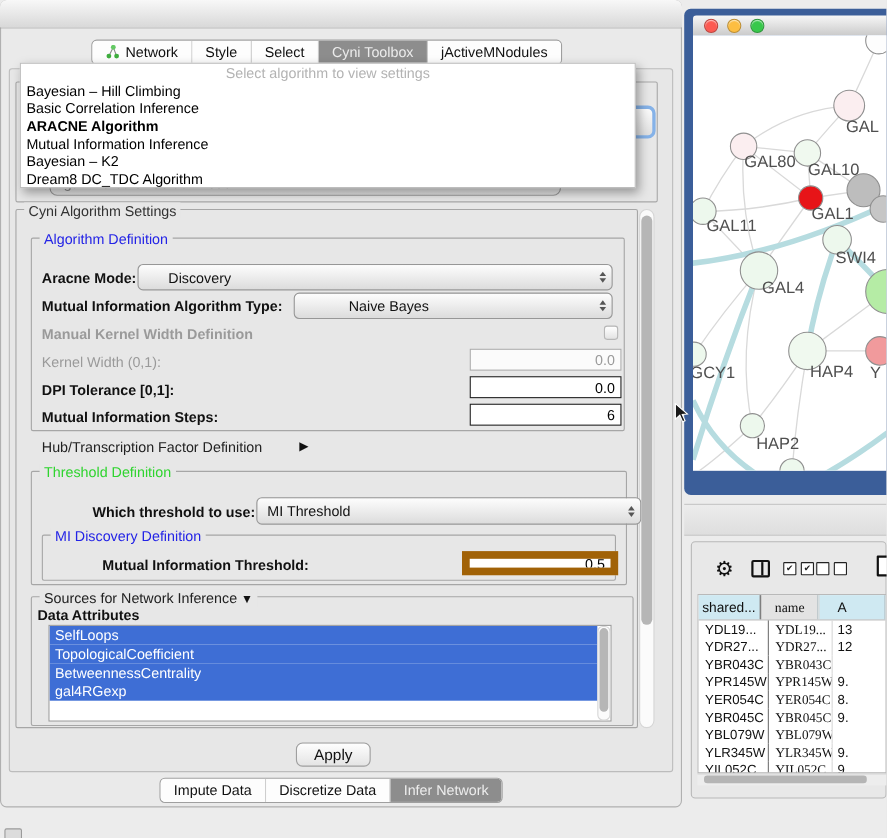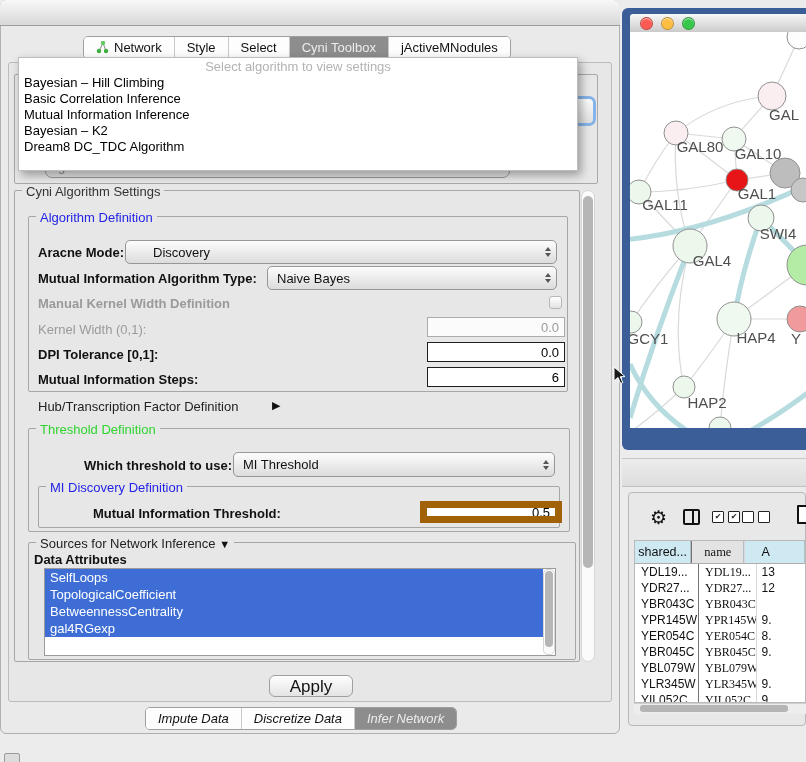--- a/index.html
+++ b/index.html
@@ -44,22 +44,22 @@
   .field.dis{border:1px solid #ababab;background:#fbfbfb;color:#9a9a9a;}
   .cb{width:13px;height:13px;border:1px solid #b7b7b7;border-radius:3px;background:linear-gradient(#fff,#e3e3e3);z-index:5;}
   .tri{font-size:11px;color:#111;z-index:5;}
   
   .sb-track{background:#fbfbfb;border:1px solid #d6d6d6;border-radius:7px;z-index:5;}
   .sb-thumb{background:#b6b6b6;border-radius:5px;z-index:6;}
   
   .listbox{left:44px;top:568px;width:512px;height:88px;background:#fff;border:1px solid #9b9b9b;z-index:5;overflow:hidden;}
   .litem{height:17px;line-height:17px;font-size:13px;color:#fff;background:#3e6ed5;padding-left:5px;margin-right:12px;white-space:nowrap;}
   
-  .applybtn{left:269px;top:675px;width:84px;height:22px;border:1px solid #9f9f9f;border-radius:6px;background:linear-gradient(#fefefe,#e4e4e4);font-size:17px;color:#111;text-align:center;line-height:21px;z-index:5;}
-  .btabs{left:145px;top:707px;height:23px;display:flex;border:1px solid #9f9f9f;border-radius:5px;overflow:hidden;background:#fff;z-index:4;font-style:italic;}
+  .applybtn{left:269px;top:675px;width:68px;height:22px;border:1px solid #9f9f9f;border-radius:6px;background:linear-gradient(#fefefe,#e4e4e4);font-size:14px;color:#111;text-align:center;line-height:21px;z-index:5;}
+  .btabs{left:145px;top:707px;height:23px;display:flex;border:1px solid #9f9f9f;border-radius:5px;overflow:hidden;background:#fff;z-index:4;}
   .smallsq{left:4px;top:753px;width:16px;height:12px;border:1.5px solid #9a9a9a;border-radius:2px;background:#dcdcdc;z-index:2;}
   
   .net-win{left:622px;top:8px;width:184px;height:442px;background:#3b5e99;border-radius:6px 0 0 6px;z-index:2;}
   .net-title{left:630px;top:14px;width:176px;height:18px;background:linear-gradient(#f7f7f7,#cbcbcb);border-radius:3px 0 0 0;display:flex;align-items:center;gap:8px;padding-left:10px;z-index:3;}
   .light{width:11px;height:11px;border-radius:50%;border:1px solid rgba(0,0,0,.25);box-shadow:inset 0 1px 1px rgba(255,255,255,.6);}
   .net-canvas{left:630px;top:32px;width:176px;height:396px;background:#fff;z-index:3;overflow:hidden;}
   
   .tp-bar{left:622px;top:458px;width:184px;height:29px;background:linear-gradient(#ececec,#dedede);border-top:1px solid #c6c6c6;border-bottom:1px solid #c2c2c2;z-index:2;}
   .tp-title{left:636px;top:465px;font-size:13px;color:#222;}
   .tp-body{left:628px;top:492px;width:178px;height:234px;background:#e8e8e8;border:1px solid #b8b8b8;border-radius:4px;z-index:2;overflow:hidden;}
@@ -118,20 +118,21 @@
 <div class="abs inner"></div>
 
 <div class="abs bg-groupbox"></div>
 <div class="abs bg-combo-focus"></div>
 <div class="abs bg-combo"><span>gal-filtered sif default node</span></div>
 
 <div class="abs popup">
   <div class="pop-ph">Select algorithm to view settings</div>
   <div class="pop-item">Bayesian – Hill Climbing</div>
   <div class="pop-item">Basic Correlation Inference</div>
+  <div class="pop-item bold">ARACNE Algorithm</div>
   <div class="pop-item">Mutual Information Inference</div>
   <div class="pop-item">Bayesian – K2</div>
   <div class="pop-item">Dream8 DC_TDC Algorithm</div>
 </div>
 
 <div class="abs gbox" style="left:14px;top:190px;width:566px;height:472px;"></div>
 <div class="abs glabel" style="left:22px;top:184px;color:#333;">Cyni Algorithm Settings</div>
 
 <div class="abs sb-track" style="left:581px;top:190px;width:14px;height:472px;"></div>
 <div class="abs sb-thumb" style="left:583px;top:196px;width:10px;height:372px;"></div>
@@ -142,21 +143,21 @@
 <div class="abs lbl" style="left:38px;top:245px;">Aracne Mode:</div>
 <div class="abs combo" style="left:125px;top:240px;width:432px;height:24px;padding-left:18px;">
   <span class="val">Discovery</span>
   <span class="spin">
       <i class="up"></i>
       <i class="dn"></i>
     </span>
 </div>
 
 <div class="abs lbl" style="left:38px;top:271px;text-align:right;">Mutual Information Algorithm Type:</div>
-<div class="abs combo" style="left:267px;top:266px;width:290px;height:24px;">
+<div class="abs combo" style="left:267px;top:266px;width:290px;height:24px;padding-left:40px;">
   <span class="val">Naive Bayes</span>
   <span class="spin">
       <i class="up"></i>
       <i class="dn"></i>
     </span>
 </div>
 
 <div class="abs lbl dis" style="left:38px;top:296px;">Manual Kernel Width Definition</div>
 <div class="abs cb" style="left:549px;top:296px;"></div>
 
@@ -169,21 +170,21 @@
 <div class="abs lbl" style="left:38px;top:372px;">Mutual Information Steps:</div>
 <input class="field dark" style="left: 427px; top: 367px; width: 138px; height: 20px;" value="6">
 
 <div class="abs lbl" style="left:38px;top:399px;font-weight:normal;color:#222;">Hub/Transcription Factor Definition</div>
 <div class="abs tri" style="left:272px;top:399px;">▶</div>
 
 <div class="abs gbox" style="left:28px;top:428px;width:542px;height:104px;"></div>
 <div class="abs glabel" style="left:36px;top:422px;color:#2fd42f;">Threshold Definition</div>
 
 <div class="abs lbl" style="left:84px;top:458px;">Which threshold to use:</div>
-<div class="abs combo" style="left:233px;top:452px;width:322px;height:25px;">
+<div class="abs combo" style="left:233px;top:452px;width:350px;height:25px;">
   <span class="val">MI Threshold</span>
   <span class="spin">
       <i class="up"></i>
       <i class="dn"></i>
     </span>
 </div>
 
 <div class="abs gbox" style="left:38px;top:486px;width:522px;height:42px;"></div>
 <div class="abs glabel" style="left:46px;top:480px;color:#2323e6;">MI Discovery Definition</div>
 <div class="abs lbl" style="left:48px;top:506px;margin-left:45px;">Mutual Information Threshold:</div>

